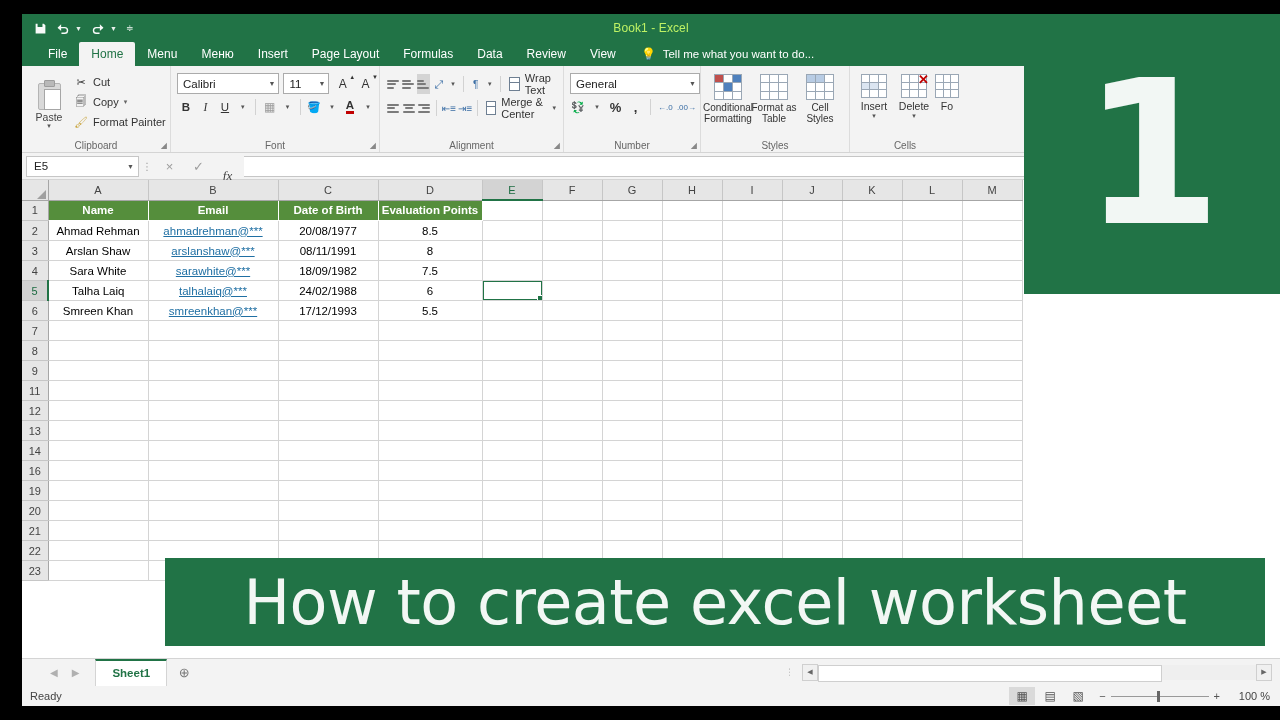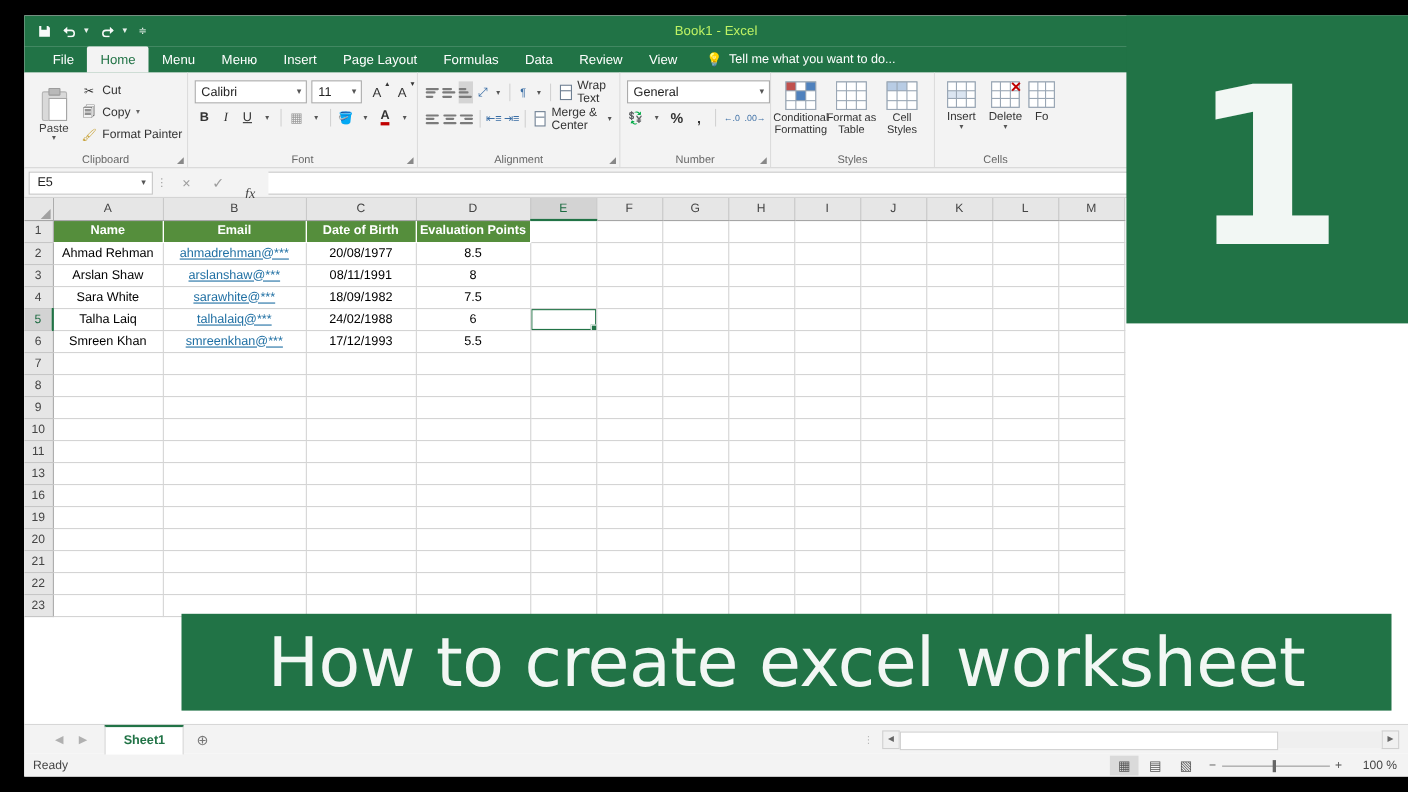--- a/index.html
+++ b/index.html
@@ -655,53 +655,69 @@
               <td class="cell"></td>
               <td class="cell"></td>
               <td class="cell"></td>
               <td class="cell"></td>
               <td class="cell"></td>
               <td class="cell"></td>
               <td class="cell"></td>
               <td class="cell"></td>
             </tr>
             <tr>
-              <td class="rhead">10</td>
-              <td class="cell"></td>
-              <td class="cell"></td>
-              <td class="cell"></td>
-              <td class="cell"></td>
-              <td class="cell"></td>
-              <td class="cell"></td>
-              <td class="cell"></td>
-              <td class="cell"></td>
-              <td class="cell"></td>
-              <td class="cell"></td>
-              <td class="cell"></td>
-              <td class="cell"></td>
-              <td class="cell"></td>
-            </tr>
-            <tr>
               <td class="rhead">11</td>
               <td class="cell"></td>
               <td class="cell"></td>
               <td class="cell"></td>
               <td class="cell"></td>
               <td class="cell"></td>
               <td class="cell"></td>
               <td class="cell"></td>
               <td class="cell"></td>
               <td class="cell"></td>
               <td class="cell"></td>
               <td class="cell"></td>
               <td class="cell"></td>
               <td class="cell"></td>
             </tr>
             <tr>
+              <td class="rhead">12</td>
+              <td class="cell"></td>
+              <td class="cell"></td>
+              <td class="cell"></td>
+              <td class="cell"></td>
+              <td class="cell"></td>
+              <td class="cell"></td>
+              <td class="cell"></td>
+              <td class="cell"></td>
+              <td class="cell"></td>
+              <td class="cell"></td>
+              <td class="cell"></td>
+              <td class="cell"></td>
+              <td class="cell"></td>
+            </tr>
+            <tr>
               <td class="rhead">13</td>
+              <td class="cell"></td>
+              <td class="cell"></td>
+              <td class="cell"></td>
+              <td class="cell"></td>
+              <td class="cell"></td>
+              <td class="cell"></td>
+              <td class="cell"></td>
+              <td class="cell"></td>
+              <td class="cell"></td>
+              <td class="cell"></td>
+              <td class="cell"></td>
+              <td class="cell"></td>
+              <td class="cell"></td>
+            </tr>
+            <tr>
+              <td class="rhead">14</td>
               <td class="cell"></td>
               <td class="cell"></td>
               <td class="cell"></td>
               <td class="cell"></td>
               <td class="cell"></td>
               <td class="cell"></td>
               <td class="cell"></td>
               <td class="cell"></td>
               <td class="cell"></td>
               <td class="cell"></td>

